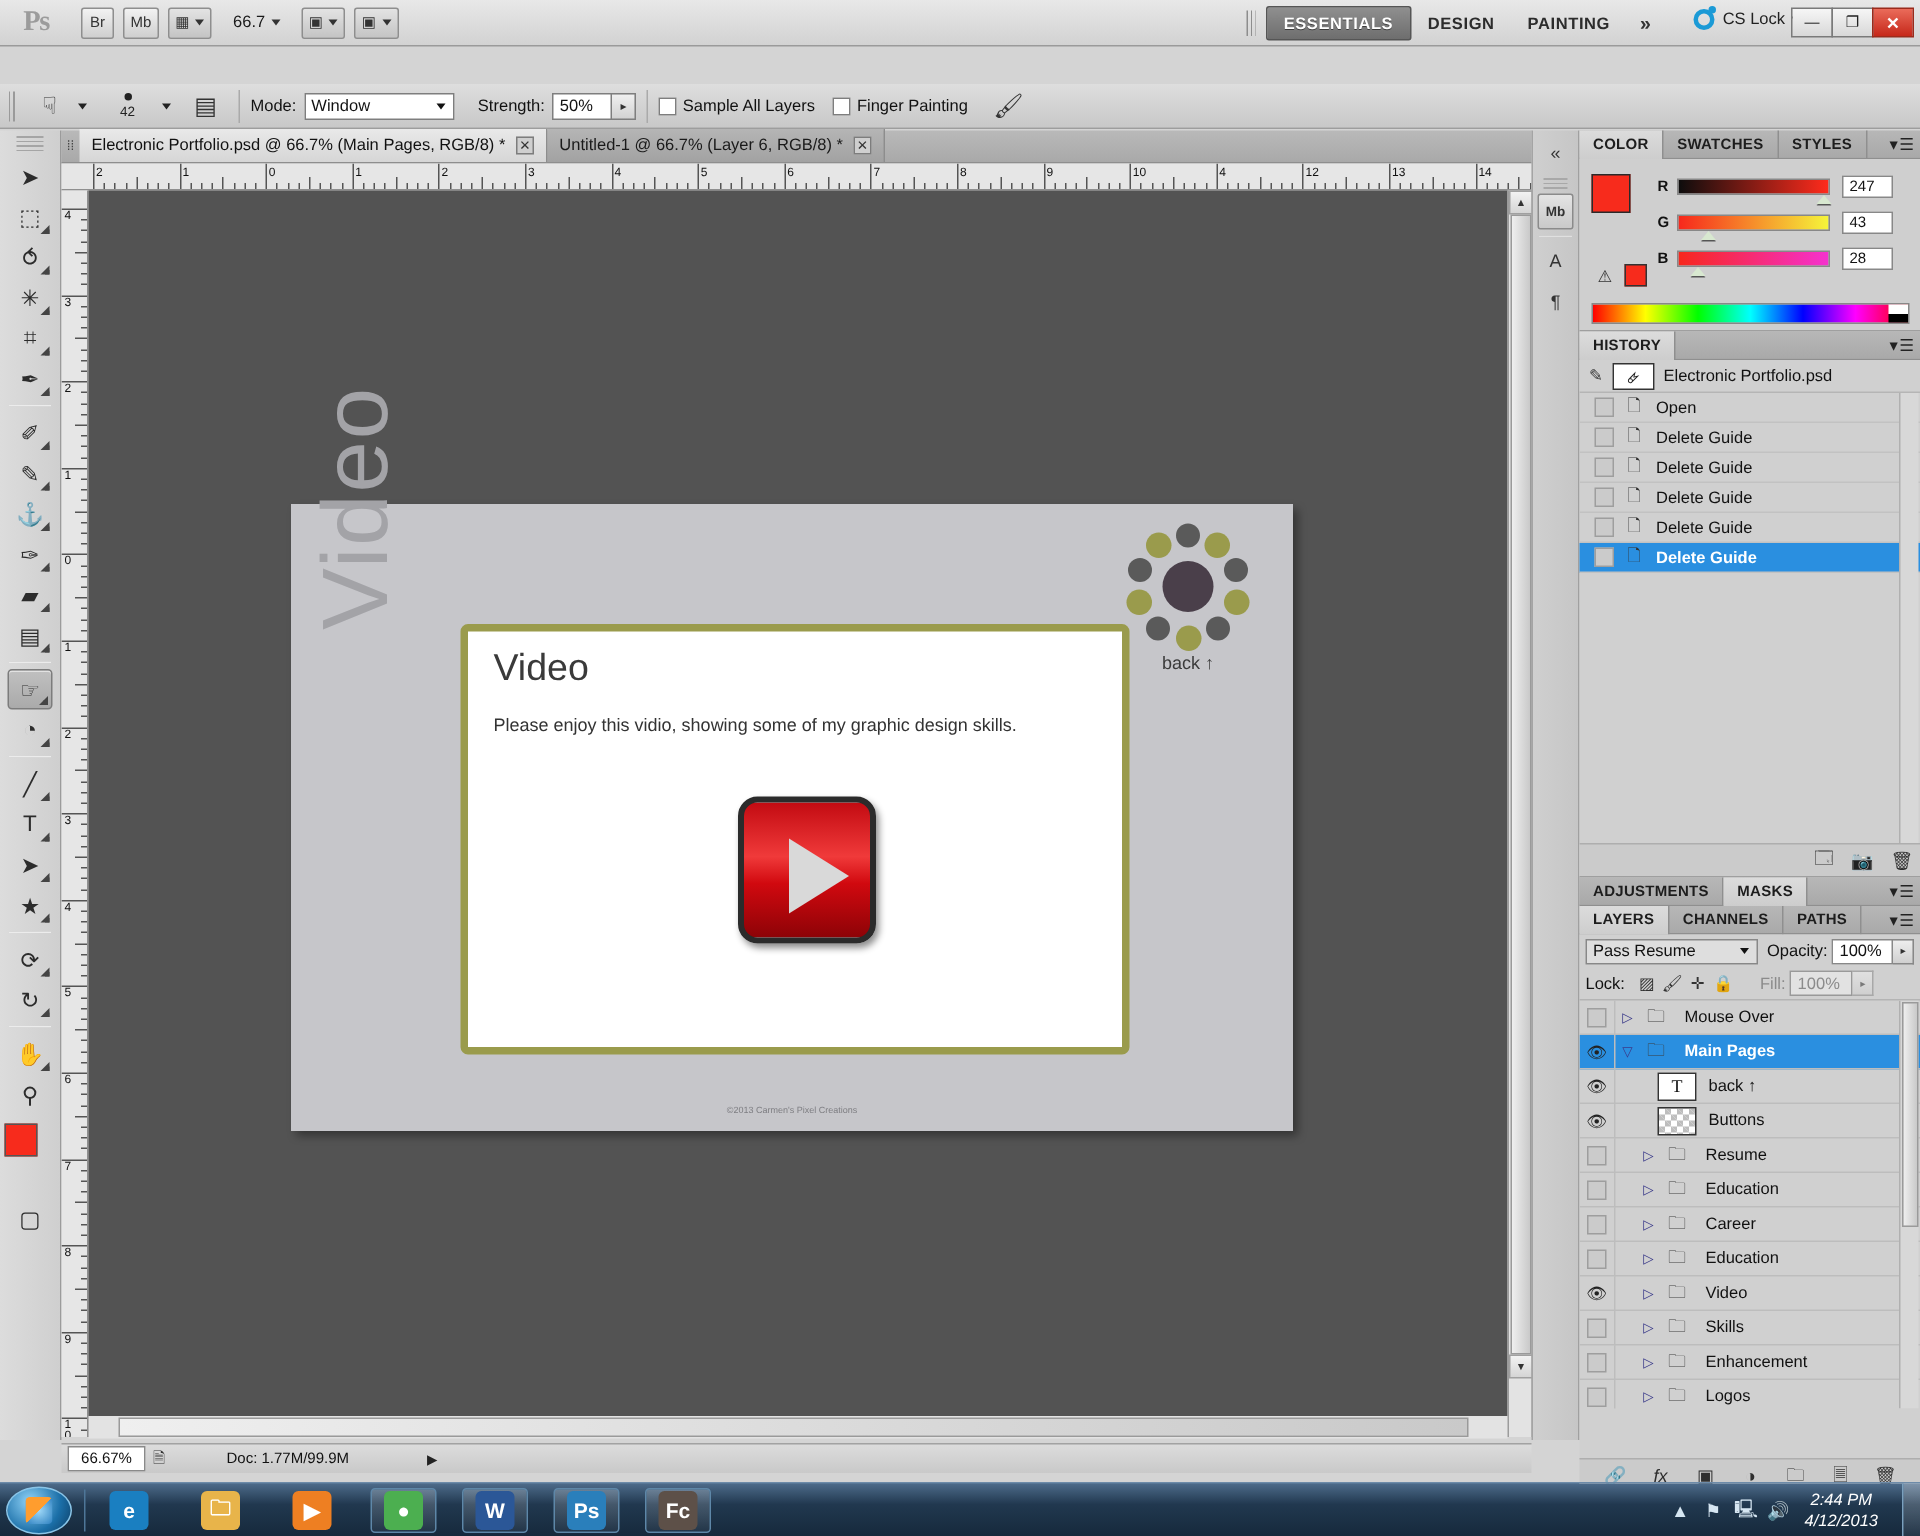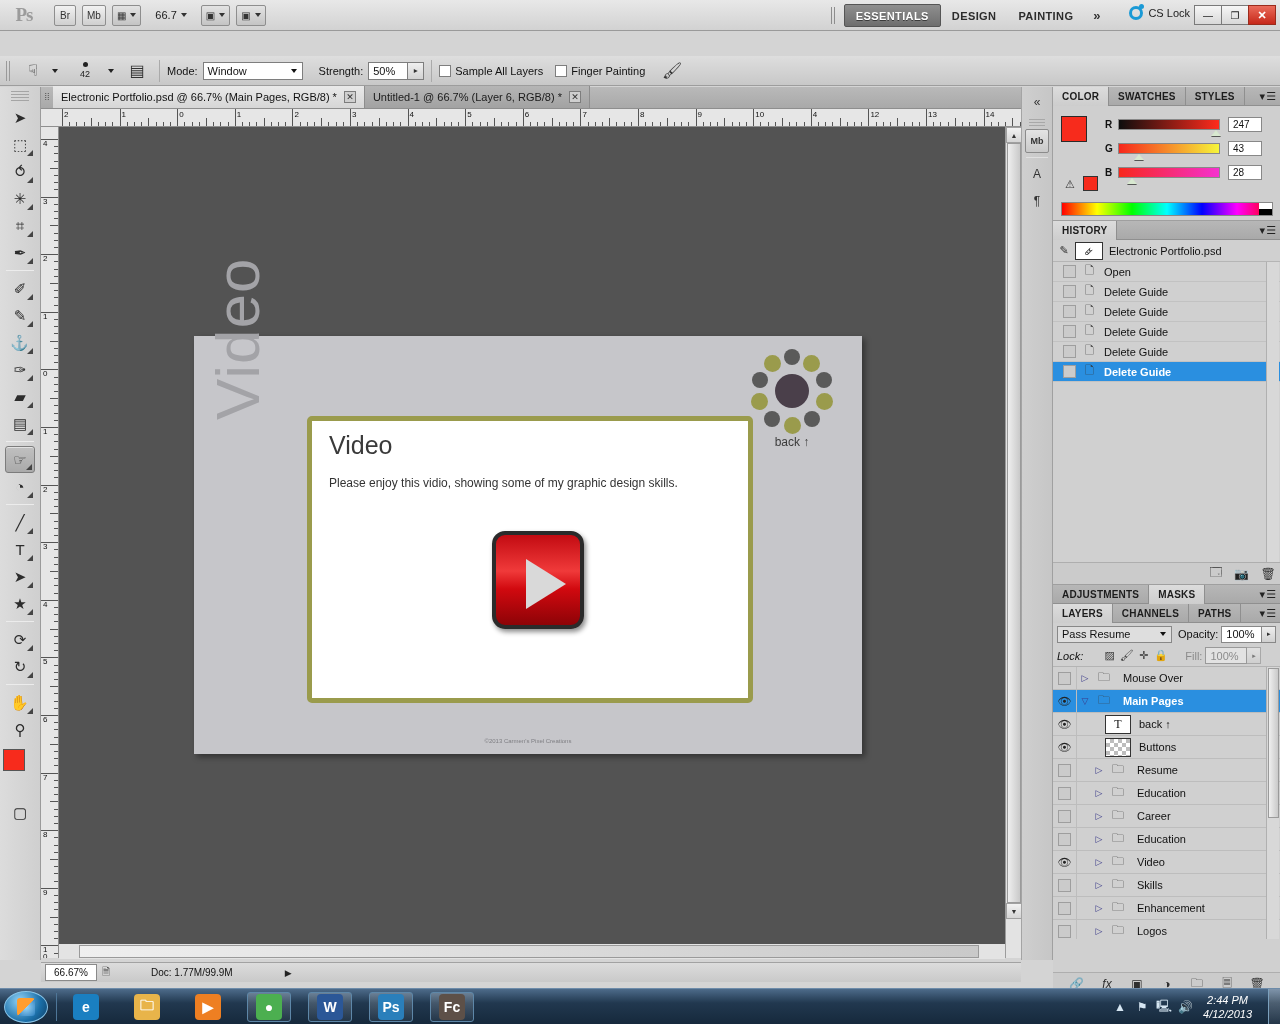--- a/index.html
+++ b/index.html
@@ -247,21 +247,21 @@
   .lrow-mode { height:22px; display:flex; align-items:center; padding:0 4px; }
   .lselect { width:118px;height:17px; border:1px solid #888; background:#dedede; font-size:11px;color:#111;
              display:flex;align-items:center;padding-left:4px; position:relative;}
   .lselect .caret { position:absolute; right:5px; border-top-color:#111;}
   .lop-lab { font-size:11px; color:#111; margin-left:6px;}
   .lop-val { width:42px;height:17px;background:#fff;border:1px solid #888;font-size:11px;color:#111;
              display:flex;align-items:center;padding-left:4px;margin-left:3px;}
   .lop-spin { width:14px;height:17px;border:1px solid #888;border-left:none;background:linear-gradient(#eee,#d0d0d0);
               display:flex;align-items:center;justify-content:center;font-size:7px;color:#333;}
   .lrow-lock { height:22px; display:flex; align-items:center; padding:0 4px; border-bottom:1px solid #b4b4b4;}
-  .lock-lab { font-size:11px;color:#111;margin-right:18px;font-style:italic;}
+  .lock-lab { font-size:11px;color:#111;margin-right:6px;}
   .lock-ico { width:17px;text-align:center;font-size:11px;color:#333;}
   .fill-lab { font-size:11px;color:#8b8b8b; margin-left:16px;}
   .fill-val { width:42px;height:17px;background:#e2e2e2;border:1px solid #999;font-size:11px;color:#8b8b8b;
               display:flex;align-items:center;padding-left:4px;margin-left:3px;}
   .layer-list { position:relative; height:272px; overflow:hidden;}
   .lrow { height:23px; display:flex; align-items:center; border-bottom:1px solid #bdbdbd; }
   .lrow.sel { background:#2a8fe0; }
   .lrow.sel .l-name { color:#fff; font-weight:bold;}
   .l-eye { width:24px; text-align:center; font-size:11px; color:#222; border-right:1px solid #bdbdbd; height:23px;
            display:flex;align-items:center;justify-content:center;}

